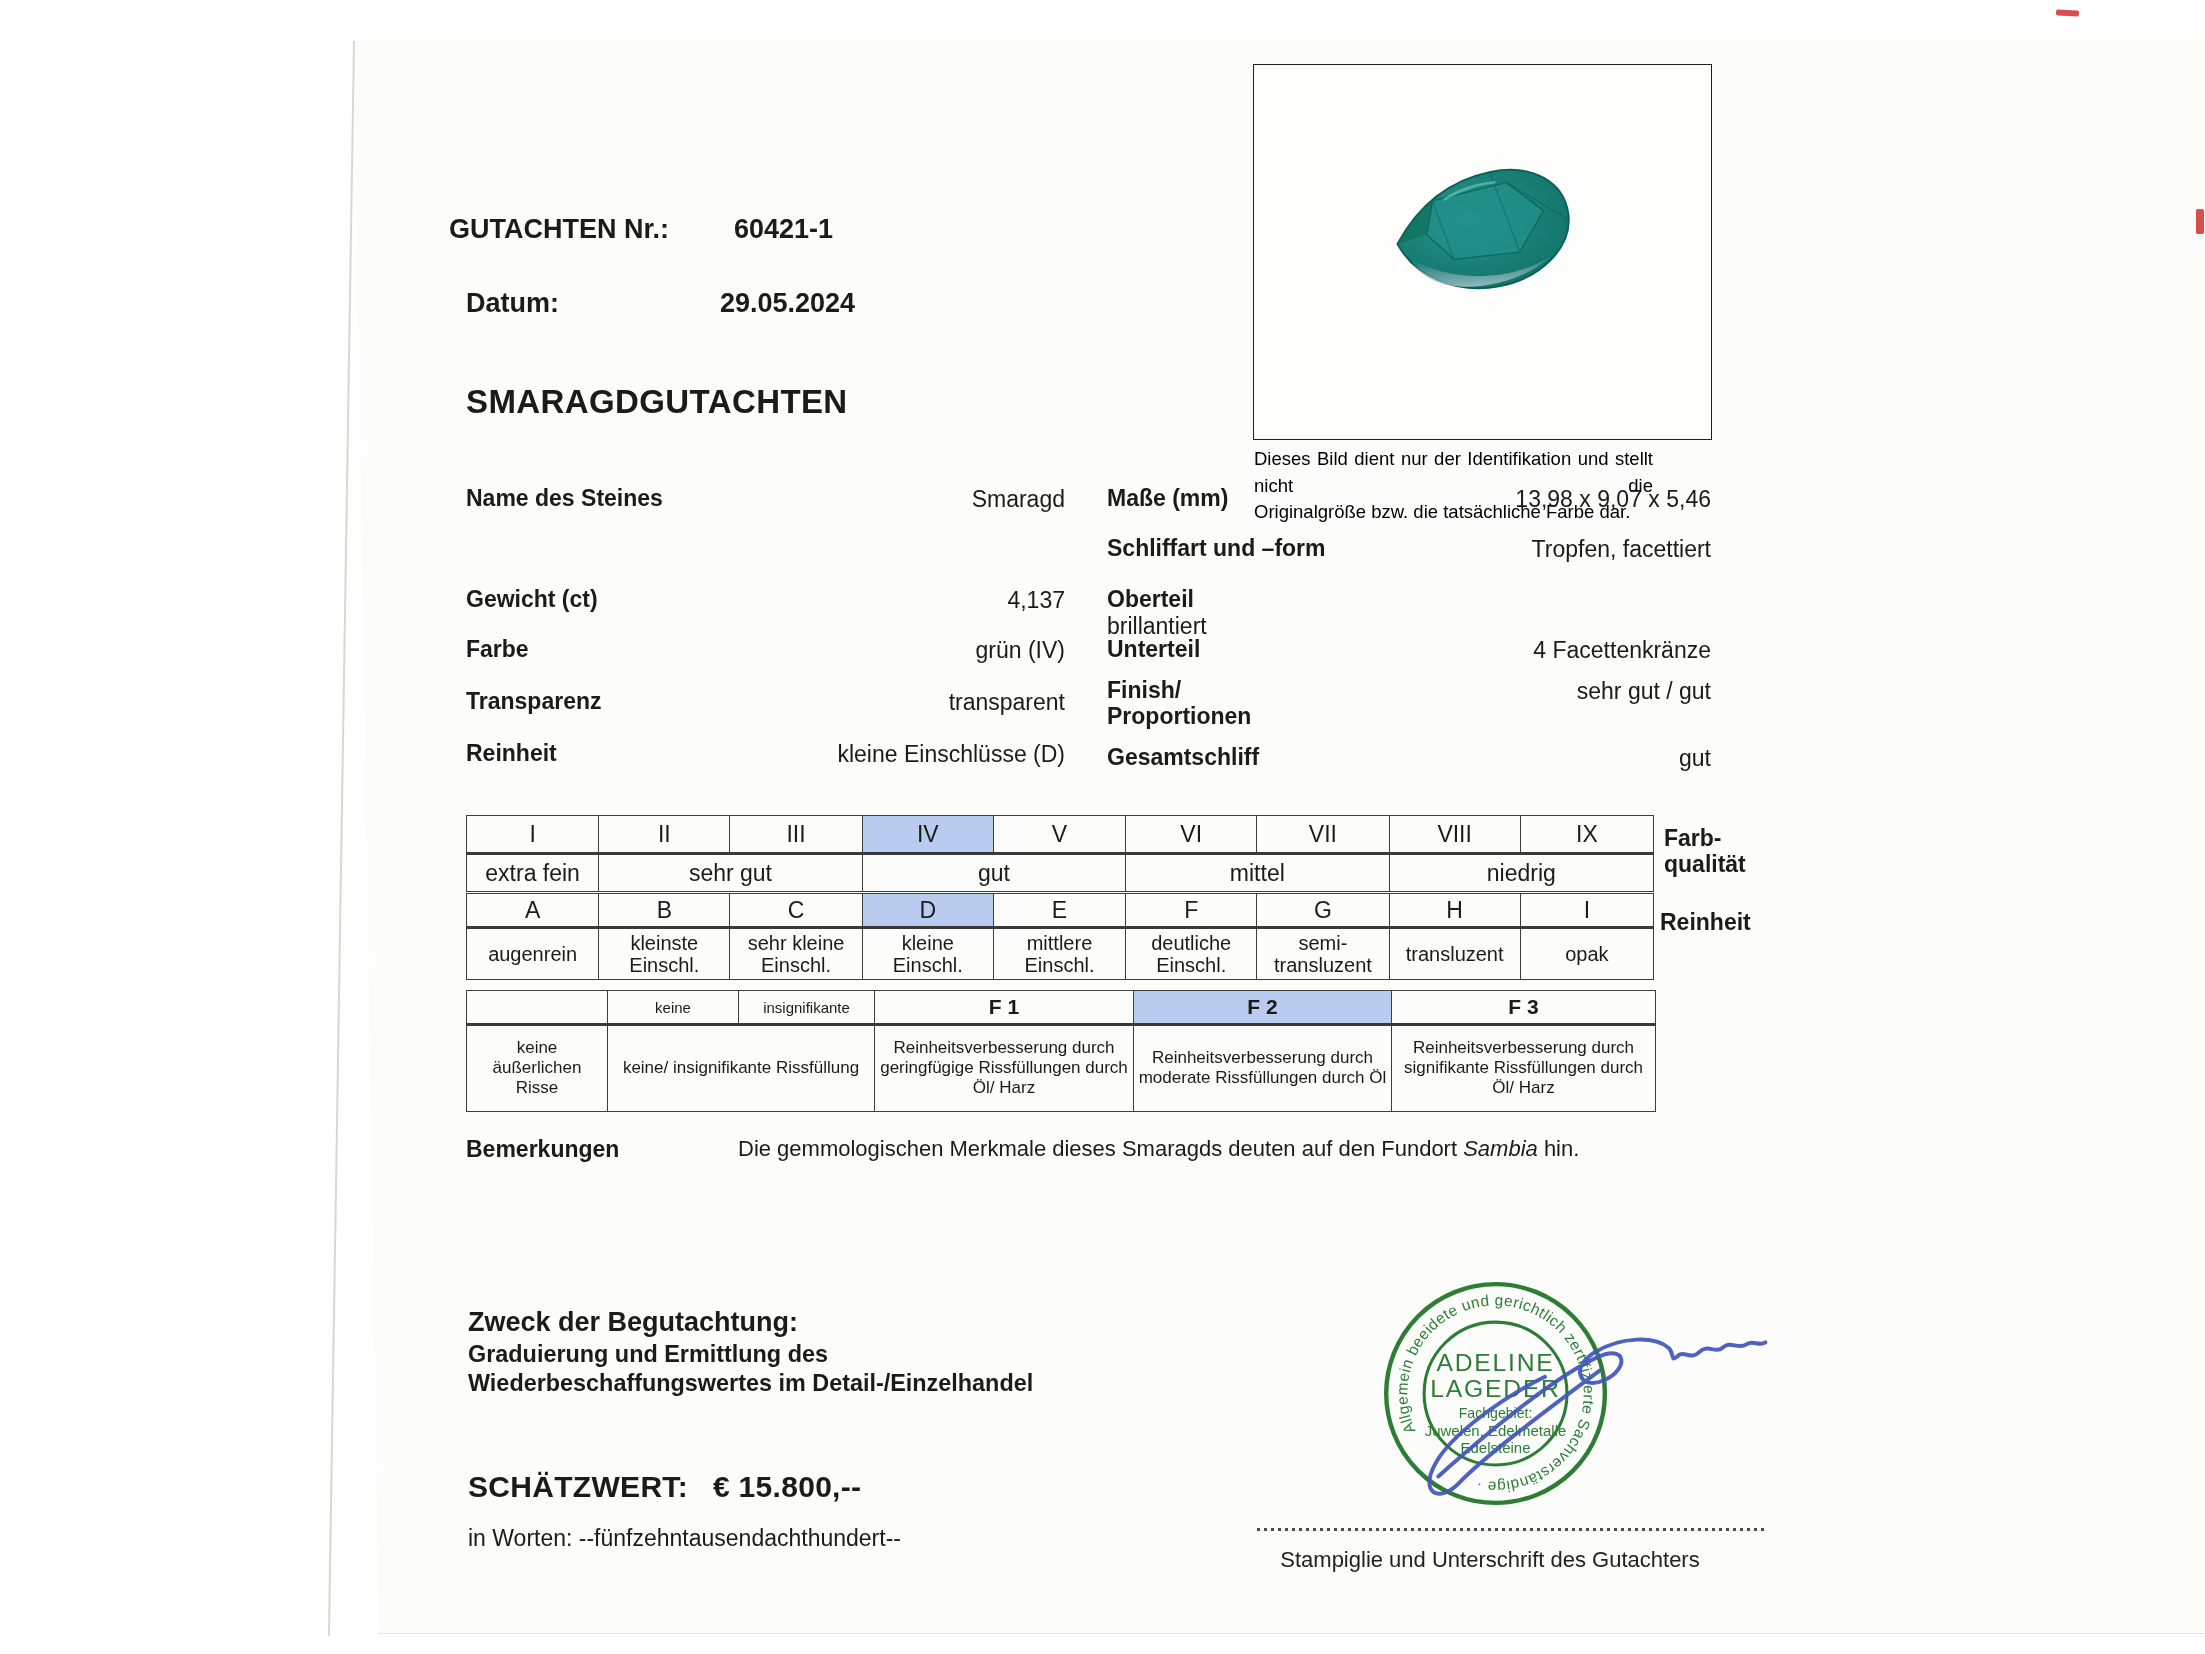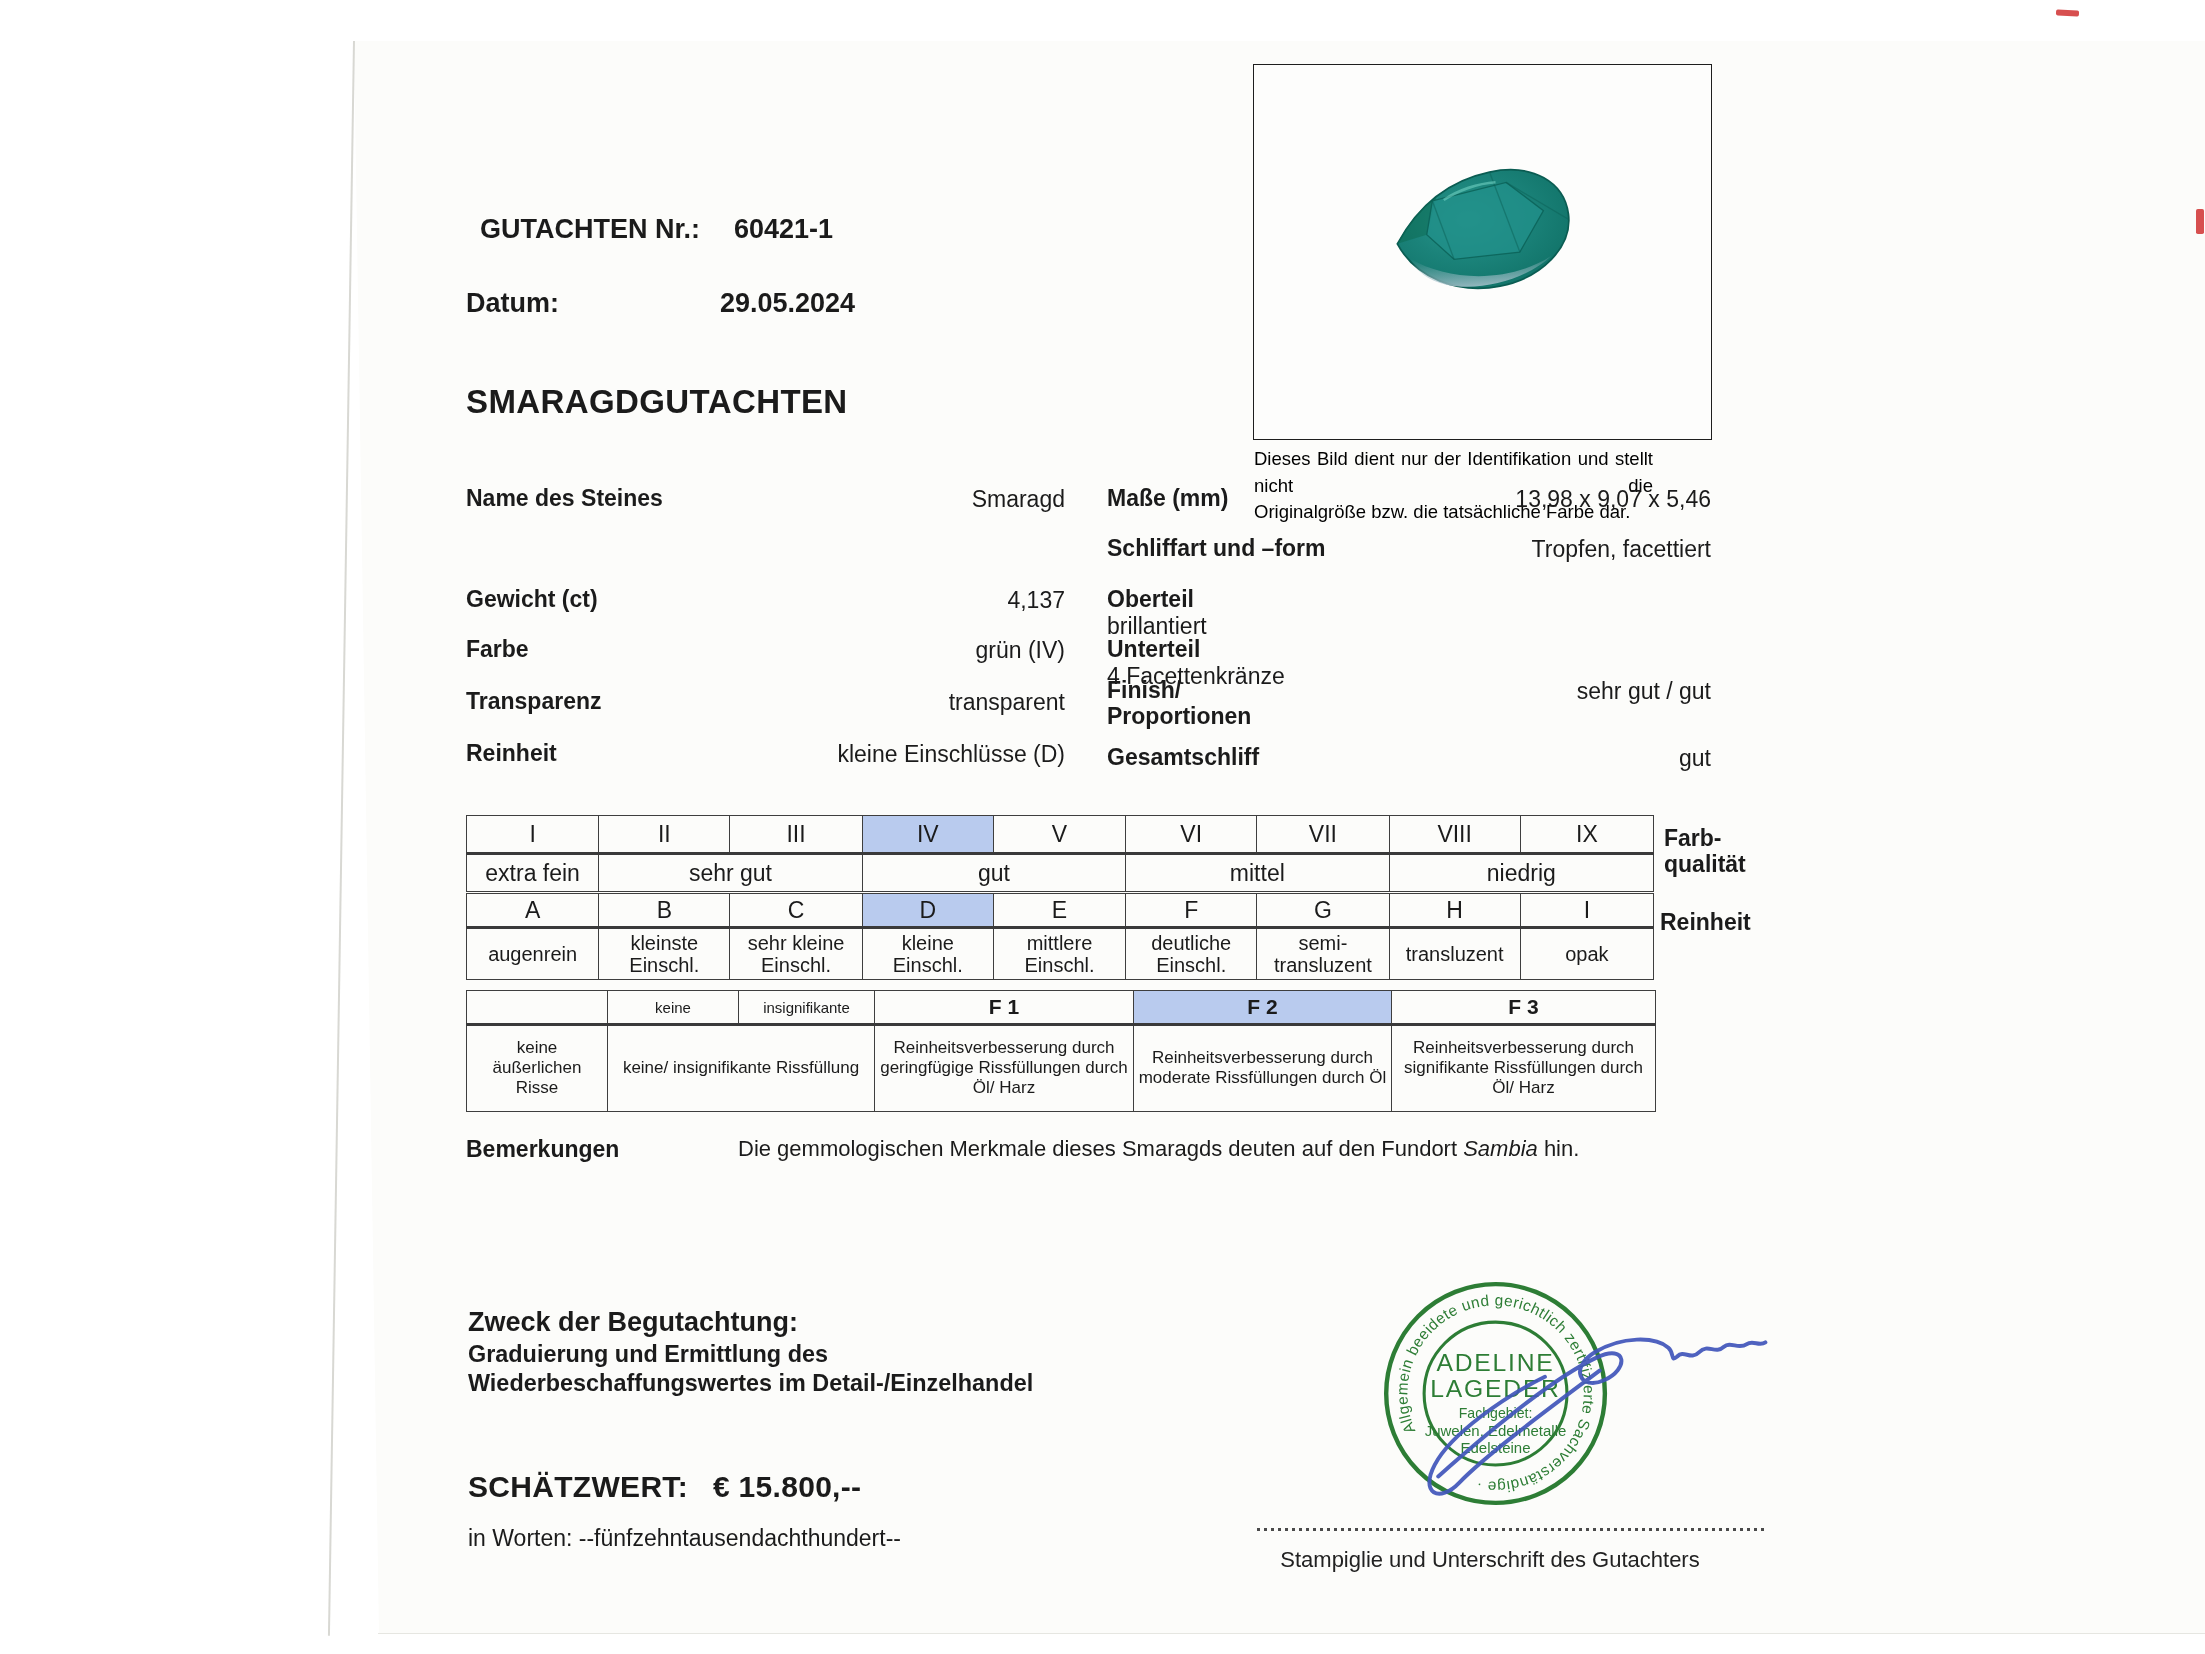--- a/index.html
+++ b/index.html
@@ -69,21 +69,21 @@
 </style>
 </head>
 <body>
 
 <div id="doc">
 
   <div class="abs page"></div>
   <div class="abs page-edge"></div>
   <div class="abs page-bottom"></div>
 
-  <div class="abs hdr-label" style="left:480px;top:214px;">GUTACHTEN Nr.:</div>
+  <div class="abs hdr-label" style="left:449px;top:214px;">GUTACHTEN Nr.:</div>
   <div class="abs hdr-value" style="left:734px;top:214px;">60421-1</div>
   <div class="abs hdr-label" style="left:466px;top:288px;">Datum:</div>
   <div class="abs hdr-value" style="left:720px;top:288px;">29.05.2024</div>
   <div class="abs doc-title" style="left:466px;top:383px;">SMARAGDGUTACHTEN</div>
 
   <div class="abs photo-box">
     <svg width="453" height="371" viewBox="0 0 514 420">
       <defs>
         <radialGradient id="gemg" cx="42%" cy="40%" r="75%">
           <stop offset="0%" stop-color="#2a9a8e"></stop>
@@ -136,21 +136,21 @@
     <span class="val">13,98 x 9,07 x 5,46</span>
   </div>
   <div class="abs prow" style="left:1107px;top:536px;width:604px;">
     <span class="lab">Schliffart und –form</span>
     <span class="val">Tropfen, facettiert</span>
   </div>
   <div class="abs prow" style="left:1107px;top:587px;width:604px;flex-direction:column;">
     <span class="lab">Oberteil</span>
     <span class="val">brillantiert</span>
   </div>
-  <div class="abs prow" style="left:1107px;top:637px;width:604px;flex-direction:column;">
+  <div class="abs prow" style="left:1107px;top:637px;width:604px;">
     <span class="lab">Unterteil</span>
     <span class="val">4 Facettenkränze</span>
   </div>
   <div class="abs prow" style="left:1107px;top:678px;width:604px;">
     <span class="lab">Finish/
 Proportionen</span>
     <span class="val">sehr gut / gut</span>
   </div>
   <div class="abs prow" style="left:1107px;top:745px;width:604px;">
     <span class="lab">Gesamtschliff</span>

